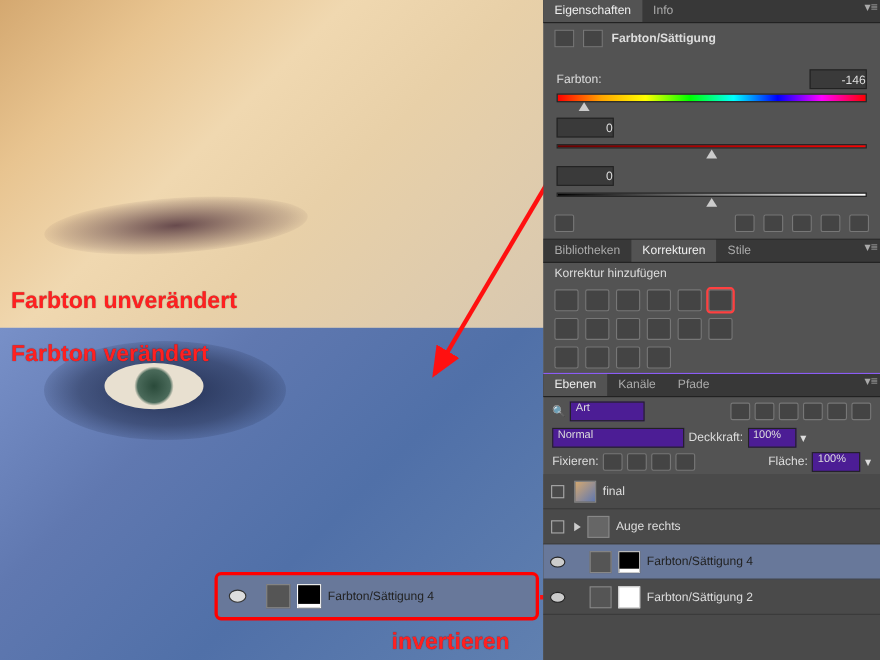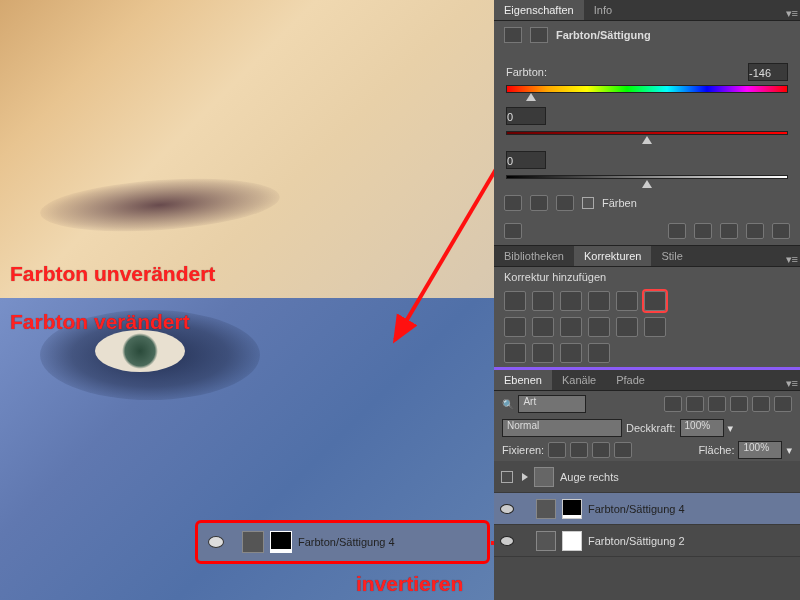--- a/index.html
+++ b/index.html
@@ -13,46 +13,46 @@
   .annot { position:absolute; color:#ff2020; font-size:21px; font-weight:bold; text-shadow:0 0 1px rgba(0,0,0,0.5); }
   .num { position:absolute; color:#ff3030; font-size:18px; font-weight:bold; }
   .arrow { position:absolute; pointer-events:none; overflow:visible; }
   .layer-hl { position:absolute; left:195px; top:520px; width:295px; height:44px; border:3px solid #ff0000; border-radius:6px; background: #68789a; display:flex; align-items:center; padding:0 10px; gap:6px; }
   .layer-hl .eye-ic { width:16px; height:12px; border:1px solid #333; border-radius:50%; background:#ddd; }
   .layer-hl .thumb { width:22px; height:22px; background:#555; border:1px solid #888; }
   .layer-hl .mask { width:22px; height:22px; background:#000; border:1px solid #fff; position:relative; }
   .layer-hl .mask::after { content:''; position:absolute; left:0; bottom:0; width:100%; height:3px; background:#fff; }
   .layer-hl .lbl { font-size:11px; color:#222; }
   .right { position:absolute; right:0; top:0; width:306px; height:600px; background:#535353; display:flex; flex-direction:column; font-size:11px; }
-  .tabs { display:flex; background:#383838; border-bottom:1px solid #222;align-items:flex-end; }
+  .tabs { display:flex; background:#383838; border-bottom:1px solid #222; }
   .tab { padding:4px 10px; color:#aaa; cursor:pointer; }
   .tab.act { color:#eee; background:#535353; }
   .panel-hd { display:flex; align-items:center; gap:8px; padding:6px 10px; }
   .adj-ic { display:inline-flex; width:18px; height:16px; background:#444; border:1px solid #777; }
   .prop-body { padding:4px 12px; }
   .prop-row { margin:10px 0 2px 0; display:flex; align-items:center; }
   .prop-lbl { flex:1; }
-  .val { width:40px; height:18px; background:#3a3a3a; border:1px solid #222; color:#ddd; text-align:left; line-height:18px; }
+  .val { width:52px; height:18px; background:#3a3a3a; border:1px solid #222; color:#ddd; text-align:right; line-height:18px; }
   .slider { position:relative; width:100%; height:14px; margin-top:2px; }
   .slider .tr { position:absolute; left:0; right:0; top:5px; height:3px; background:#333; border:1px solid #222; }
   .slider.hue .tr { height:8px; top:2px; background: linear-gradient(to right, red, orange, yellow, lime, cyan, blue, magenta, red); border:1px solid #222; }
   .slider.sat .tr { background: linear-gradient(to right, #600, #f00); height:4px; top:4px; }
   .slider.lig .tr { background: linear-gradient(to right, #000, #888, #fff); height:4px; top:4px; }
   .thumb-tri { position:absolute; top:9px; width:0; height:0; border-left:5px solid transparent; border-right:5px solid transparent; border-bottom:8px solid #ccc; transform:translateX(-5px); }
   .slider.hue .thumb-tri { top:10px; }
   .icrow { display:flex; gap:8px; padding:6px 10px; align-items:center; }
   .icrow .sp { flex:1; }
   .ic { width:18px; height:16px; display:inline-block; background:#444; border:1px solid #777; border-radius:2px; cursor:pointer; }
   .cbox { width:12px; height:12px; border:1px solid #aaa; display:inline-block; }
   .panel2 { border-top:1px solid #222; }
   .grid-ics { display:flex; flex-wrap:wrap; gap:6px; padding:4px 10px; width:200px; }
   .grid-ics .ic { width:22px; height:20px; }
-  .layers { flex:1; border-top:3px solid #8b5cf6; display:flex; flex-direction:column; }
+  .layers { flex:1; border-top:1px solid #8b5cf6; display:flex; flex-direction:column; }
   .lay-top { display:flex; align-items:center; gap:4px; padding:4px 8px; }
-  .sel { background:#737373; border:1px solid #222; color:#ddd; height:18px; font-size:10px; padding:0 4px; }
+  .sel { background:#4c1d95; border:1px solid #222; color:#ddd; height:18px; font-size:10px; padding:0 4px; }
   .sel.w1 { width:68px; }
   .sel.w2 { width:120px; }
   .pct { width:44px; }
   .lay-top2 { display:flex; align-items:center; gap:4px; padding:2px 8px; }
   .lay-list { flex:1; background:#4a4a4a; }
   .lrow { display:flex; align-items:center; height:32px; border-bottom:1px solid #3a3a3a; padding:0 4px; gap:6px; }
   .lrow.selected { background: #68789a; color:#222; }
   .eye-col { width:18px; display:flex; justify-content:center; }
   .eye-ic2 { width:14px; height:10px; border:1px solid #222; border-radius:50%; background:#ccc; }
   .lthumb { width:20px; height:20px; background:#555; border:1px solid #888; }
@@ -134,27 +134,20 @@
     <div class="prop-row">
       <span class="val">0</span>
     </div>
     <div class="slider lig">
       <div class="tr"></div>
         <div class="thumb-tri" style="left:50%;"></div>
     </div>
   </div>
   <div class="icrow">
     <span class="ic"></span>
-    <span class="ic"></span>
-    <span class="ic"></span>
-    <span class="cbox"></span>
-    <span>Färben</span>
-  </div>
-  <div class="icrow">
-    <span class="ic"></span>
     <span class="sp"></span>
     <span class="ic"></span>
     <span class="ic"></span>
     <span class="ic"></span>
     <span class="ic"></span>
     <span class="ic"></span>
   </div>
 
   <div class="panel2">
     <div class="tabs">
@@ -219,20 +212,27 @@
       <span style="flex:1"></span>
       <span>Fläche:</span>
       <span class="sel pct">100%</span>
       <span>▾</span>
     </div>
     <div class="lay-list">
       <div class="lrow">
         <span class="eye-col">
             <span class="cbox"></span>
           </span>
+        <span class="lthumb face"></span>
+        <span class="lname">final</span>
+      </div>
+      <div class="lrow">
+        <span class="eye-col">
+            <span class="cbox"></span>
+          </span>
         <span class="tri"></span>
         <span class="lthumb folder"></span>
         <span class="lname">Auge rechts</span>
       </div>
       <div class="lrow selected">
         <span class="eye-col">
             <span class="eye-ic2"></span>
           </span>
         <span style="width:8px"></span>
         <span class="lthumb"></span>

